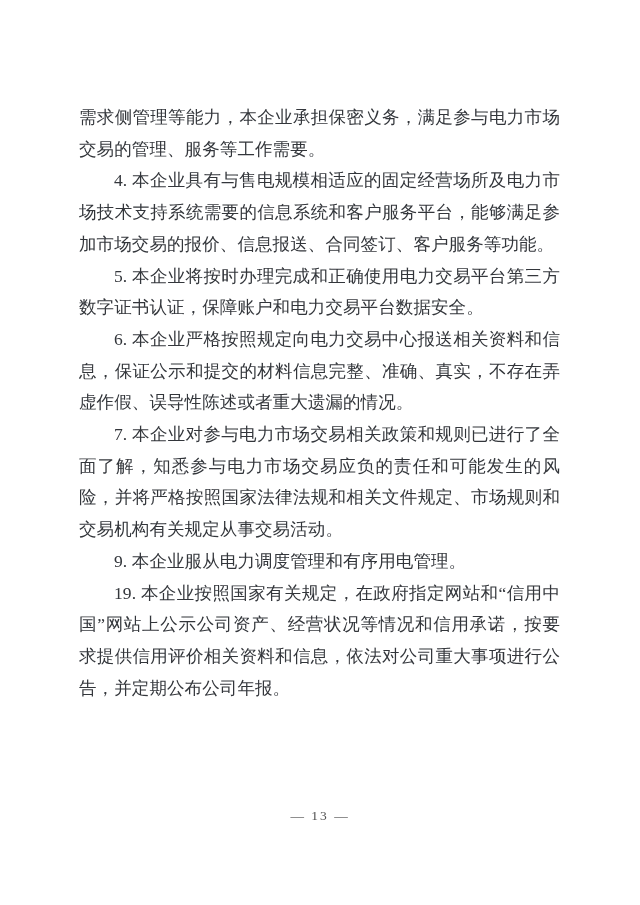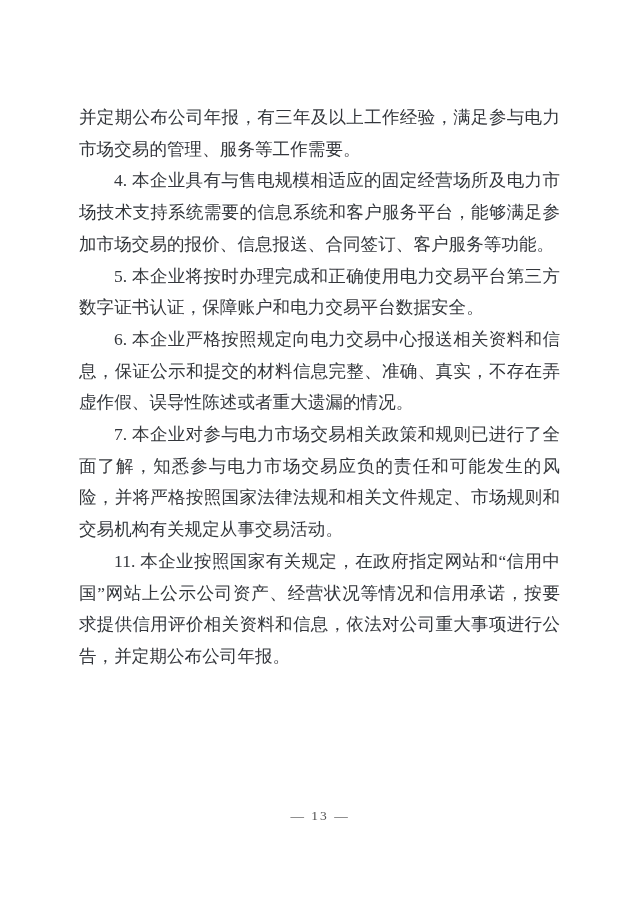--- a/index.html
+++ b/index.html
@@ -45,21 +45,22 @@
     color: var(--footer-text);
     font-size: 13.5px;
     letter-spacing: 2px;
   }
 </style>
 </head>
 <body>
 
 <div class="page">
   <div class="content">
-    <p class="para">并定期公布公司年报，有三年及以上工作经验，满足参与电力市场交易的管理、服务等工作需要。</p>
+    <p class="para">需求侧管理等能力，本企业承担保密义务，满足参与电力市场交易的管理、服务等工作需要。</p>
     <p class="para indent">4. 本企业具有与售电规模相适应的固定经营场所及电力市场技术支持系统需要的信息系统和客户服务平台，能够满足参加市场交易的报价、信息报送、合同签订、客户服务等功能。</p>
     <p class="para indent">5. 本企业将按时办理完成和正确使用电力交易平台第三方数字证书认证，保障账户和电力交易平台数据安全。</p>
     <p class="para indent">6. 本企业严格按照规定向电力交易中心报送相关资料和信息，保证公示和提交的材料信息完整、准确、真实，不存在弄虚作假、误导性陈述或者重大遗漏的情况。</p>
     <p class="para indent">7. 本企业对参与电力市场交易相关政策和规则已进行了全面了解，知悉参与电力市场交易应负的责任和可能发生的风险，并将严格按照国家法律法规和相关文件规定、市场规则和交易机构有关规定从事交易活动。</p>
-    <p class="para indent">11. 本企业按照国家有关规定，在政府指定网站和“信用中国”网站上公示公司资产、经营状况等情况和信用承诺，按要求提供信用评价相关资料和信息，依法对公司重大事项进行公告，并定期公布公司年报。</p>
+    <p class="para indent">9. 本企业服从电力调度管理和有序用电管理。</p>
+    <p class="para indent">19. 本企业按照国家有关规定，在政府指定网站和“信用中国”网站上公示公司资产、经营状况等情况和信用承诺，按要求提供信用评价相关资料和信息，依法对公司重大事项进行公告，并定期公布公司年报。</p>
   </div>
   <div class="footer">— 13 —</div>
 </div>
 
 </body></html>

